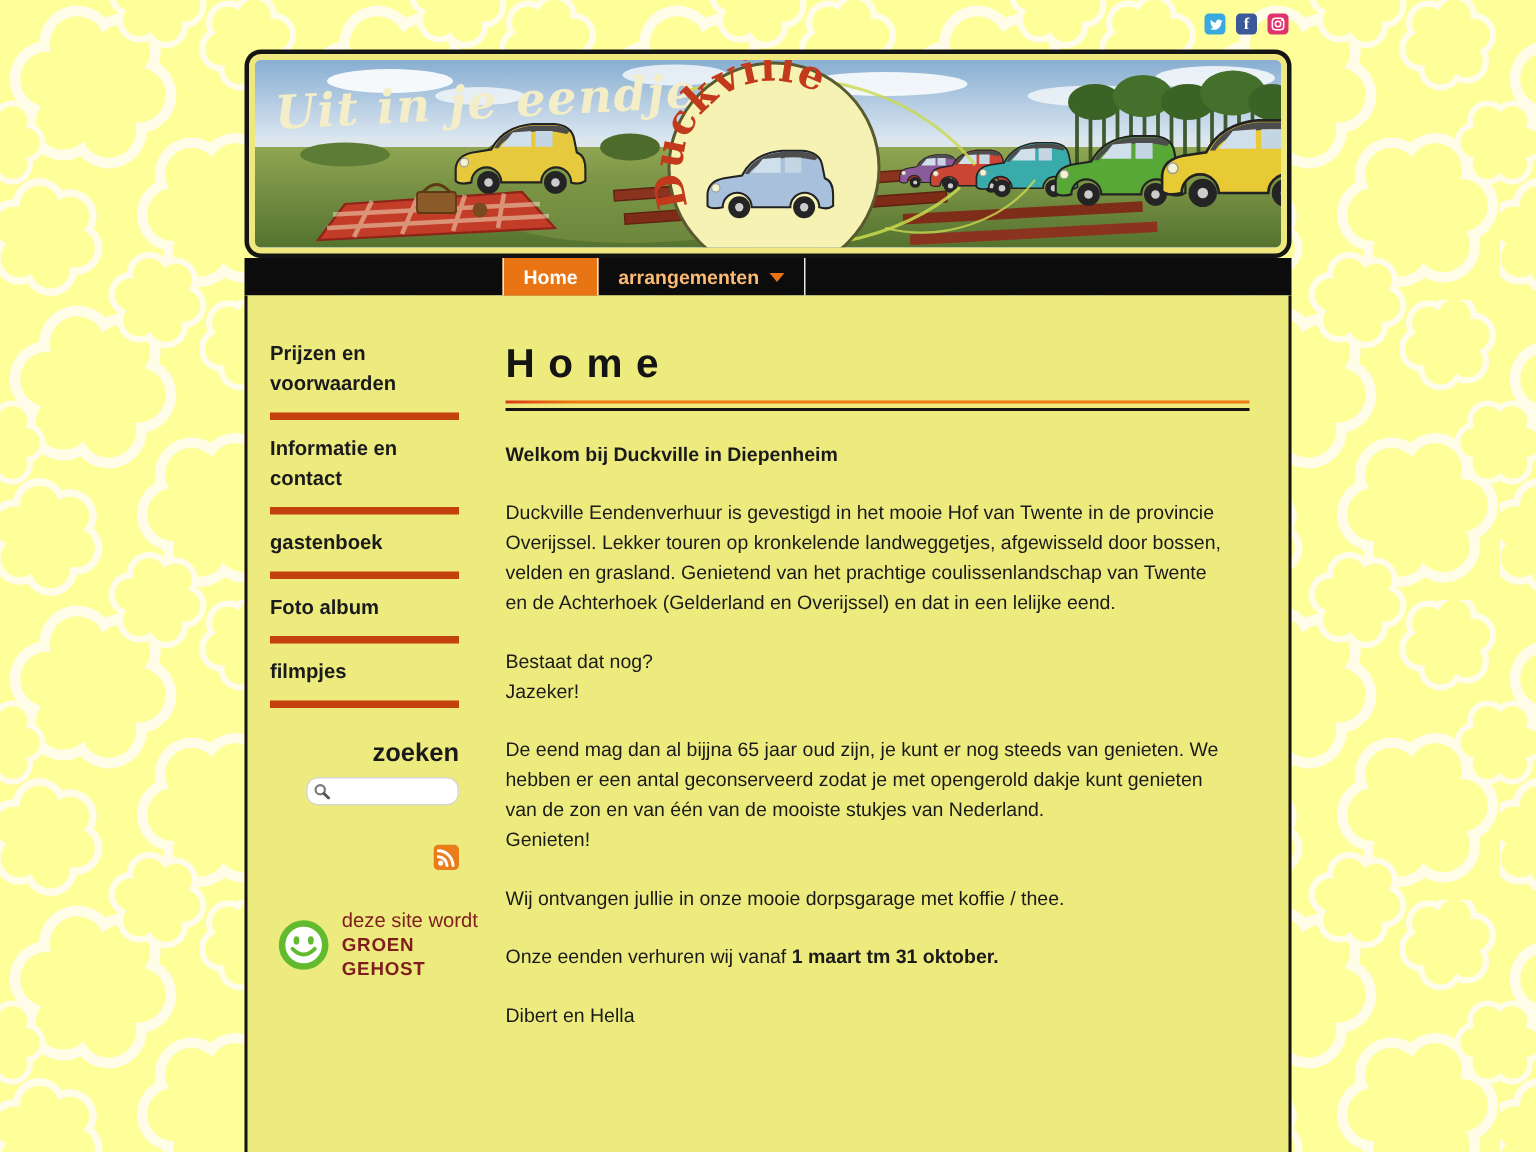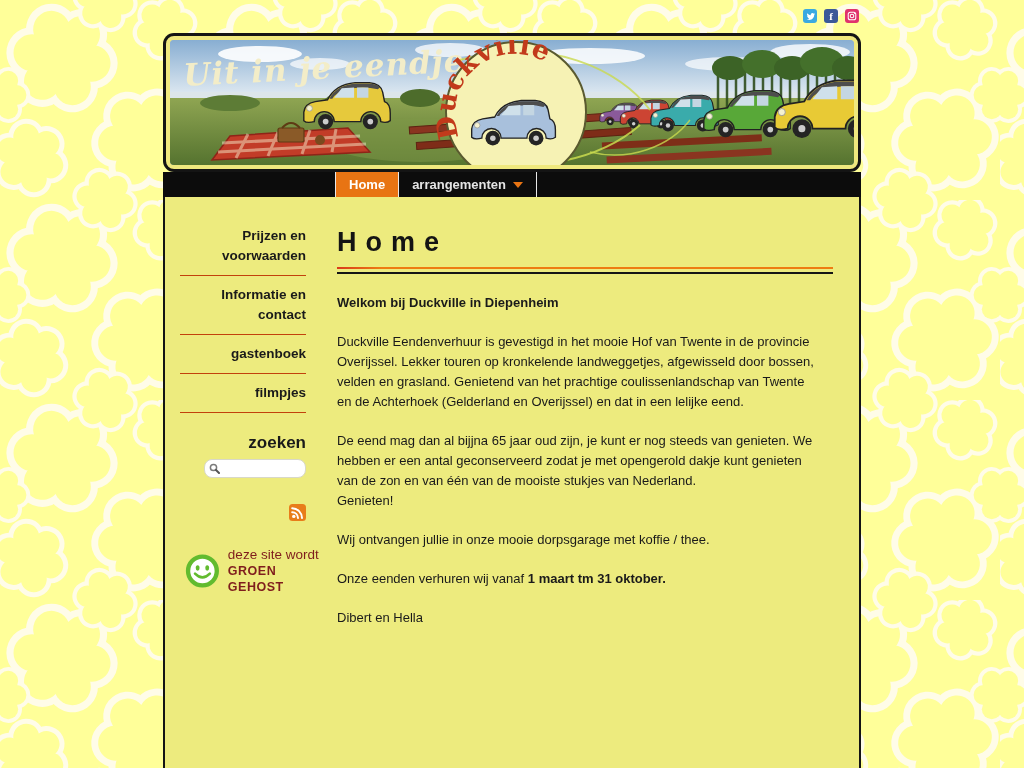--- a/index.html
+++ b/index.html
@@ -20,26 +20,26 @@
   .soc svg{display:block;}
   .fb-f{color:#fff;font-family:"Liberation Serif",serif;font-weight:bold;font-size:11px;line-height:14px;}
   
   .banner-outer{background:#141414;padding:3px;border-radius:11px;}
   .banner-inner{border:4px solid #efe87e;border-radius:8px;overflow:hidden;height:125px;background:#9db8d6;}
   
   .nav{height:25px;background:#0c0c0c;display:flex;align-items:stretch;padding-left:172px;font-size:13px;font-weight:bold;}
   .nav-item{display:flex;align-items:center;padding:0 13px;cursor:pointer;border-right:1px solid #e8e8e8;}
   .nav-item.first{border-left:1px solid #e8e8e8;}
   .nav-item.active{background:#e87413;color:#ffffff;}
-  .nav-item.plain{color:#e5e5e5;gap:7px;}
+  .nav-item.plain{color:#fdba74;gap:7px;}
   .dd-arrow{width:0;height:0;border-left:5px solid transparent;border-right:5px solid transparent;border-top:6px solid #e87413;}
   
   .main-body{background:#edeb7e;border-left:2px solid #141414;border-right:2px solid #141414;display:flex;min-height:571px;}
   .sidebar{width:172px;flex-shrink:0;padding-top:20px;box-sizing:border-box;}
-  .side-item{margin:0 31px 0 15px;padding:9px 0;border-bottom:1px solid #c2410c;text-align:right;
+  .side-item{margin:0 31px 0 15px;padding:9px 0;border-bottom:5px solid #c2410c;
     font-weight:bold;font-size:13.5px;line-height:20px;cursor:pointer;}
   .zoeken-label{margin:20px 31px 0 15px;text-align:right;font-weight:bold;font-size:17px;}
   .search-box{margin:6px 31px 0 auto;width:96px;height:17px;background:#ffffff;border:1px solid #d8d8c8;
     border-radius:8px;display:flex;align-items:center;padding-left:4px;box-sizing:content-box;}
   .search-box input{border:none;outline:none;background:transparent;width:74px;font-size:11px;padding:0 2px;}
   .rss-wrap{margin:26px 31px 0 auto;width:17px;height:17px;cursor:pointer;}
   .green-badge{margin:26px 10px 0 20px;display:flex;align-items:center;gap:8px;cursor:pointer;}
   .green-badge .txt{color:#7f1d1d;line-height:16px;}
   .gb-line1{font-size:13.5px;}
   .gb-line2{font-size:12.5px;font-weight:bold;letter-spacing:.5px;}
@@ -240,20 +240,23 @@
       <div class="side-item">
         <span>Prijzen en voorwaarden</span>
       </div>
       <div class="side-item">
         <span>Informatie en contact</span>
       </div>
       <div class="side-item">
         <span>gastenboek</span>
       </div>
       <div class="side-item">
+        <span>Foto album</span>
+      </div>
+      <div class="side-item">
         <span>filmpjes</span>
       </div>
 
       <div class="zoeken-label">zoeken</div>
       <div class="search-box">
         <svg width="11" height="11" viewBox="0 0 11 11">
           <circle cx="4.5" cy="4.5" r="3.1" fill="none" stroke="#7a7a7a" stroke-width="1.5"></circle>
           <line x1="7" y1="7" x2="10" y2="10" stroke="#555555" stroke-width="2" stroke-linecap="round"></line>
         </svg>
         <input type="text" style="">
@@ -285,20 +288,24 @@
     <div class="main-col">
       <div class="main-col-inner">
         <h1>Home</h1>
         <div class="rule-o"></div>
         <div class="rule-gap"></div>
         <div class="rule-b"></div>
 
         <p class="welcome">Welkom bij Duckville in Diepenheim</p>
         <p>Duckville Eendenverhuur is gevestigd in het mooie Hof van Twente in de provincie Overijssel. Lekker touren op kronkelende landweggetjes, afgewisseld door bossen, velden en grasland. Genietend  van het prachtige coulissenlandschap van Twente en de Achterhoek (Gelderland en Overijssel) en dat in een lelijke eend.</p>
         <p>
+          <span>Bestaat dat nog?</span><br>
+          <span>Jazeker!</span>
+        </p>
+        <p>
           <span>De eend mag dan al bijjna 65 jaar oud zijn, je kunt er nog steeds van genieten. We hebben er  een antal geconserveerd zodat je met opengerold dakje kunt genieten van de zon en van één van de mooiste stukjes van Nederland.</span><br>
           <span>Genieten!</span>
         </p>
         <p>Wij ontvangen jullie in onze mooie dorpsgarage met koffie / thee.</p>
         <p>
           <span>Onze eenden verhuren wij vanaf </span><strong>1 maart tm 31 oktober.</strong>
         </p>
         <p>Dibert en Hella</p>
       </div>
     </div>

